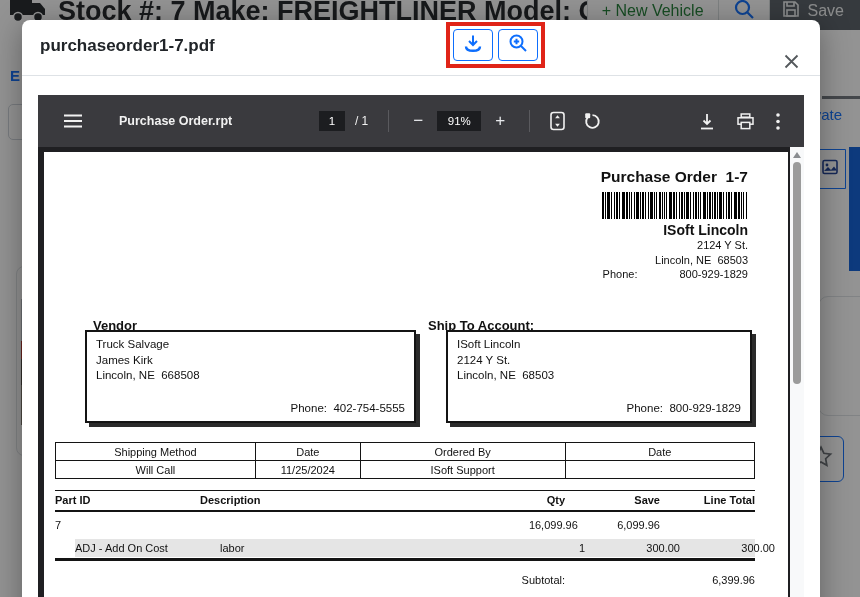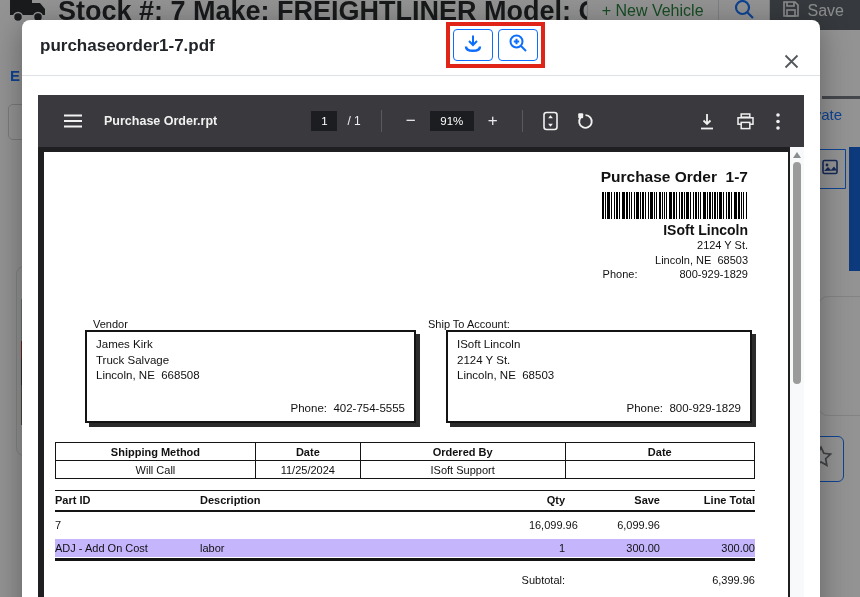--- a/index.html
+++ b/index.html
@@ -40,21 +40,21 @@
   .modal-header { position:relative; height:56px; border-bottom:1px solid #dee2e6; }
   .modal-title { position:absolute; left:18px; top:16px; font-size:17px; font-weight:bold; color:#212529; }
   .hl-red { position:absolute; left:424px; top:2px; padding:3px; border:4px solid #e02418; display:flex; gap:5px; background:#fff; }
   .pdf-act-btn { width:40px; height:32px; border:1.5px solid #0d6efd; border-radius:4px; background:#fff;
     display:flex; align-items:center; justify-content:center; cursor:pointer; }
   .close-x { position:absolute; right:20px; top:32px; width:18px; height:18px; display:flex; align-items:center; justify-content:center; cursor:pointer; }
 
   
   .pdf-frame { position:absolute; left:16px; top:75px; width:766px; height:530px; background:#1f1f22; overflow:hidden; }
   .pdf-toolbar { position:relative; height:52px; background:#3a3a3e; display:flex; align-items:center; color:#f1f1f1; }
-  .tb-left { display:flex; align-items:center; gap:22px; margin-left:26px; flex:0 0 auto; }
+  .tb-left { display:flex; align-items:center; gap:37px; margin-left:26px; flex:0 0 auto; }
   .tb-doc { font-size:12.5px; font-weight:bold; white-space:nowrap; }
   .tb-center { flex:1; display:flex; align-items:center; justify-content:center; gap:10px; }
   .tb-box { background:#1c1d20; color:#fff; font-size:11.5px; height:20px; display:flex; align-items:center; justify-content:center; }
   .pg-box { width:26px; }
   .zm-box { width:44px; }
   .tb-sep { width:1px; height:22px; background:#5a5a5e; margin:0 10px; }
   .tb-sign { font-size:17px; color:#e8eaed; width:18px; text-align:center; cursor:pointer; }
   .tb-txt { font-size:12px; color:#f1f1f1; }
   .tb-right { display:flex; align-items:center; gap:22px; margin:0 24px 0 10px; flex:0 0 auto; }
   .tb-ic { cursor:pointer; display:flex; align-items:center; }
@@ -68,33 +68,33 @@
 
   
   .pre { white-space:pre; }
   .po-head { position:absolute; top:16px; right:40px; width:320px; text-align:right; }
   .po-title { font-size:15.5px; font-weight:bold; }
   .barcode { margin:6px 0 3px auto; width:150px; height:27px; display:flex; align-items:stretch; justify-content:flex-end; overflow:hidden; }
   .barcode i { display:block; background:#000; height:100%; }
   .po-company { font-size:14px; font-weight:bold; margin-top:1px; }
   .po-line { font-size:11px; line-height:14.5px; }
   .po-phone { font-size:11px; line-height:15px; display:flex; justify-content:flex-end; gap:42px; }
-  .sec-label { position:absolute; font-size:11px; font-weight:normal; }
+  .sec-label { position:absolute; font-size:13px; font-weight:bold; }
   .addr-box { position:absolute; height:93px; border:2px solid #141414; background:#fff;
     box-shadow:4px 4px 0 rgba(25,25,25,.92); padding:5px 9px; font-size:11.5px; line-height:15.5px; }
   .box-phone { position:absolute; right:9px; bottom:5px; font-size:11.5px; }
   .ship-tbl { position:absolute; left:11px; top:290px; width:700px; border-collapse:collapse; font-size:11px; }
   .ship-tbl td { border:1px solid #141414; text-align:center; height:18px; padding:0 2px; }
-  .ship-tbl .hd td { font-weight:bold; }
+  .ship-tbl .hd td { font-weight:normal; }
   .parts { position:absolute; left:11px; top:338px; width:700px; font-size:11px; }
   .prow { display:grid; grid-template-columns:145px 335px 30px 95px 95px; column-gap:0; }
   .prow .c3,.prow .c4,.prow .c5 { text-align:right; }
   .p-head { border-top:1px solid #141414; border-bottom:2px solid #141414; padding:3px 0 4px; font-weight:bold; }
   .p-row1 { padding:6px 0 4px; line-height:14px; }
-  .p-row2 { background:#c4b5fd; padding:3px 0; margin-top:3px; }
+  .p-row2 { background:#e5e5e5; padding:3px 0; margin-top:3px;margin-left:20px; }
   .p-dline { height:2.5px; background:#141414; margin-top:1px; }
   .p-sub { margin-top:13px; }
   .p-sub .lbl { grid-column:1 / span 3; text-align:right; }
 </style>
 </head>
 <body>
 
 <div class="stage">
 
   <div class="bg-page">
@@ -317,22 +317,22 @@
             <div class="po-line pre">2124 Y St.</div>
             <div class="po-line pre">Lincoln, NE  68503</div>
             <div class="po-phone">
               <span>Phone:</span>
               <span>800-929-1829</span>
             </div>
           </div>
 
           <div class="sec-label" style="left:49px; top:166px;">Vendor</div>
           <div class="addr-box" style="left:41px; top:178px; width:331px;">
+            <div class="pre">Truck Salvage</div>
             <div class="pre">James Kirk</div>
-            <div class="pre">Truck Salvage</div>
             <div class="pre">Lincoln, NE  668508</div>
             <div class="box-phone pre"><span>Phone:</span>  <span>402-754-5555</span></div>
           </div>
 
           <div class="sec-label" style="left:384px; top:166px;">Ship To Account:</div>
           <div class="addr-box" style="left:402px; top:178px; width:306px;">
             <div class="pre">ISoft Lincoln</div>
             <div class="pre">2124 Y St.</div>
             <div class="pre">Lincoln, NE  68503</div>
             <div class="box-phone pre"><span>Phone:</span>  <span>800-929-1829</span></div>

